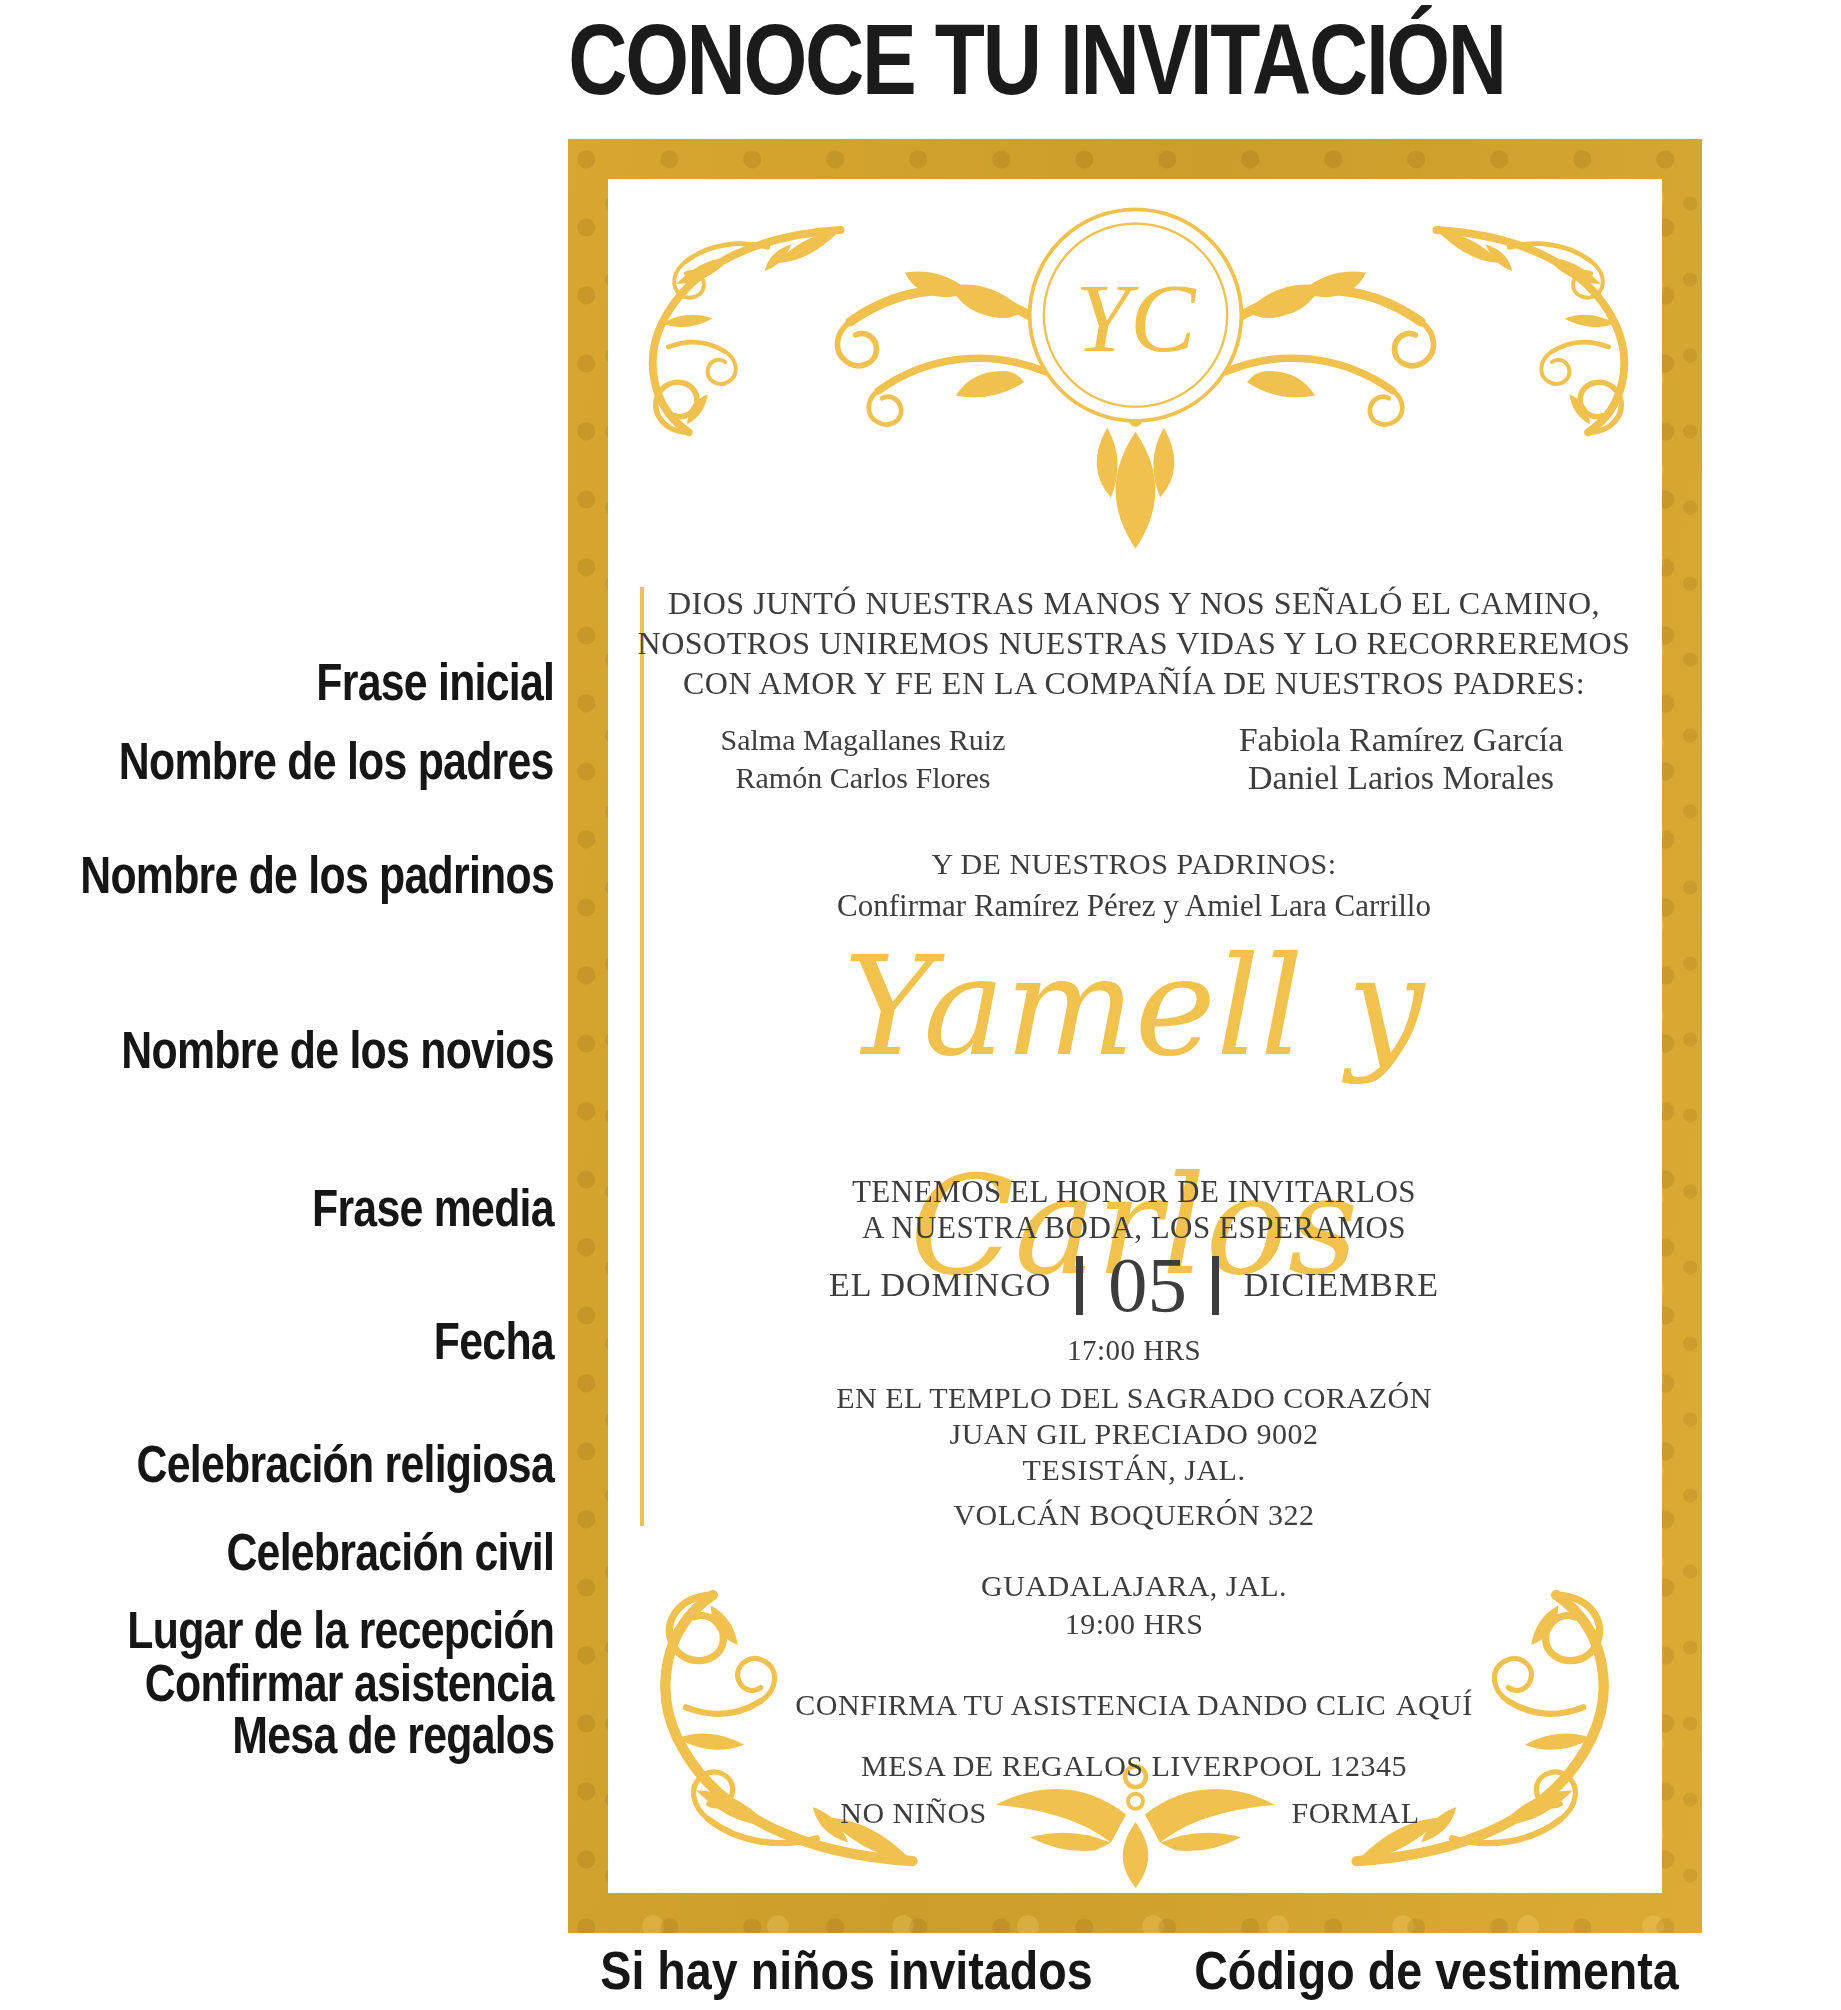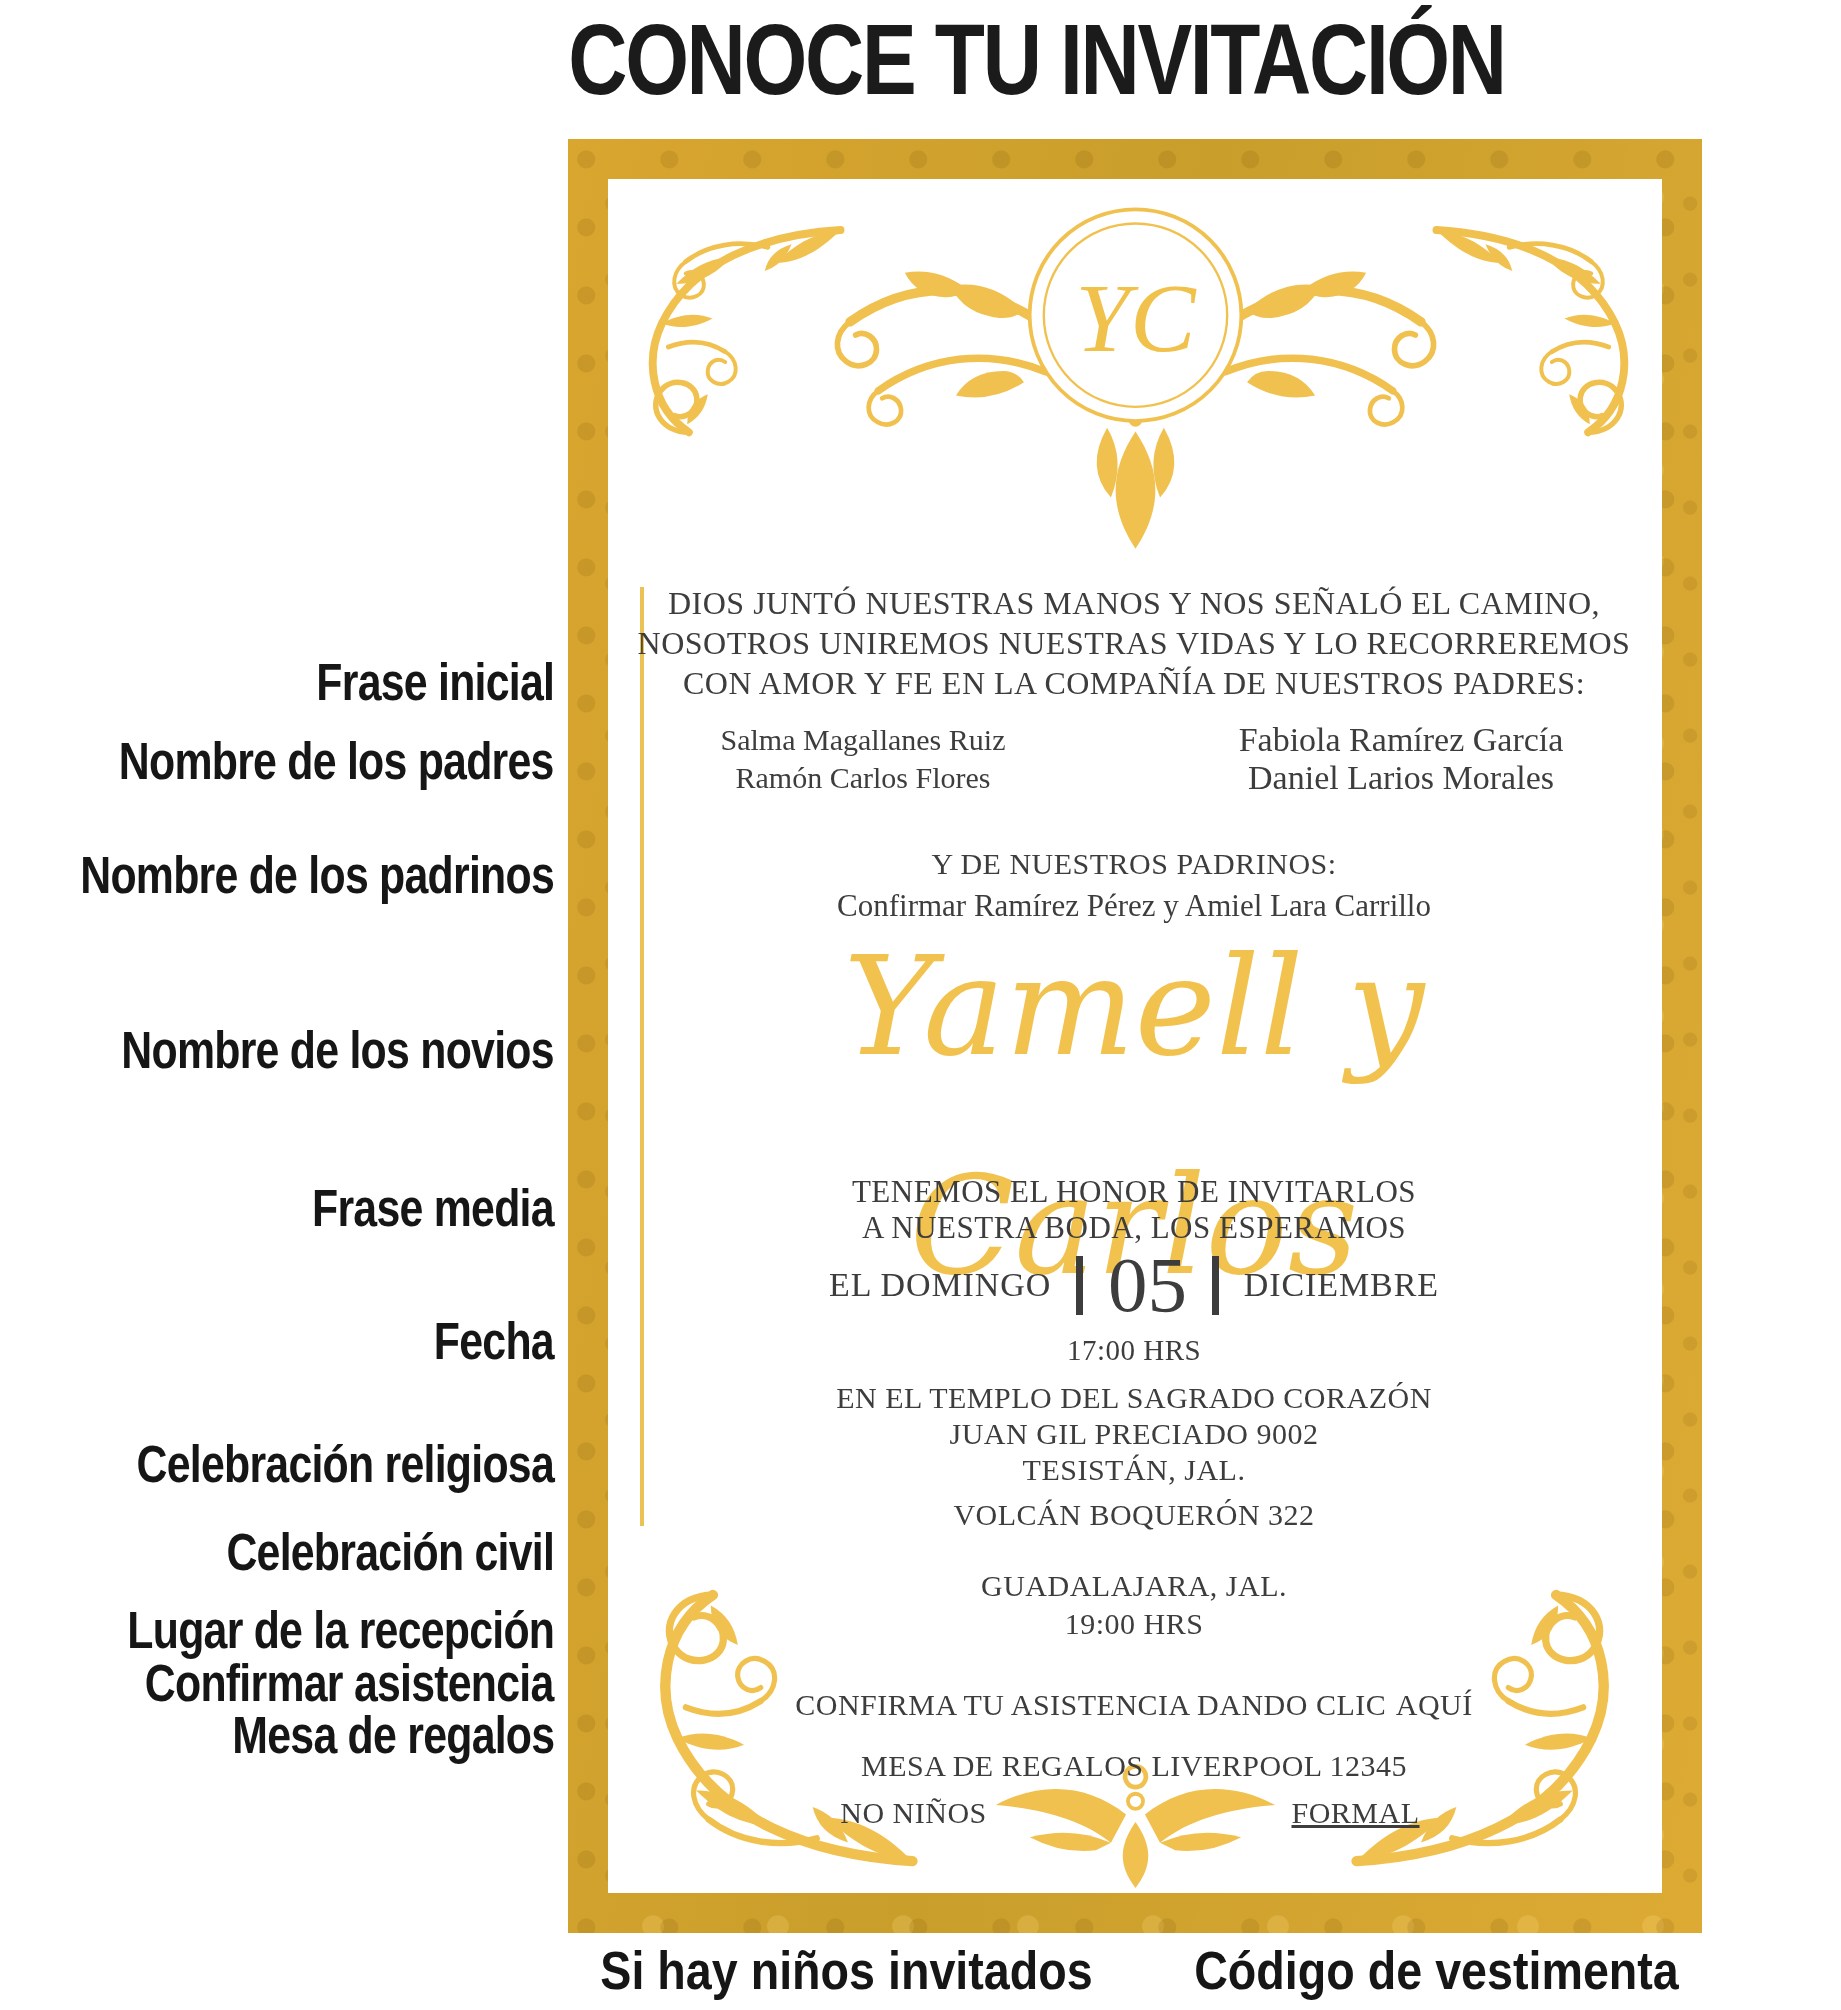--- a/index.html
+++ b/index.html
@@ -36,21 +36,21 @@
   .daterow .bar{width:7.6px;height:59px;background:#3d3d3d;}
   .daterow .dnum{font-size:79px;line-height:76px;}
   .time1{top:1334px;font-size:29px;}
   .religious{top:1380px;font-size:30px;line-height:36px;}
   .civil{top:1497px;font-size:30px;line-height:36px;}
   .reception{top:1567px;font-size:30px;line-height:38px;}
   .rsvp{top:1688px;font-size:30px;}
   .rsvp .link{margin-left:9.5px;cursor:pointer;}
   .registry{top:1749px;font-size:30px;}
   .noninos{top:1796px;left:795px;width:237px;font-size:30px;}
-  .formal{top:1796px;left:1237px;width:237px;font-size:30px;text-decoration:underline;}
+  .formal{top:1796px;left:1237px;width:237px;font-size:30px;}
   
   .lab{position:absolute;right:1288px;font-family:"Liberation Sans",sans-serif;font-weight:bold;
        font-size:51px;line-height:51px;color:#161616;white-space:nowrap;
        transform:scaleX(.84);transform-origin:right center;letter-spacing:-0.9px;}
   .blab{position:absolute;top:1940px;width:587px;text-align:center;
         font-family:"Liberation Sans",sans-serif;font-weight:bold;font-size:53px;
         color:#161616;transform:scaleX(.88);transform-origin:center;white-space:nowrap;}
   
   .orn{position:absolute;pointer-events:none;}
   .orn-tl{left:613px;top:206px;width:237px;height:274px;}

